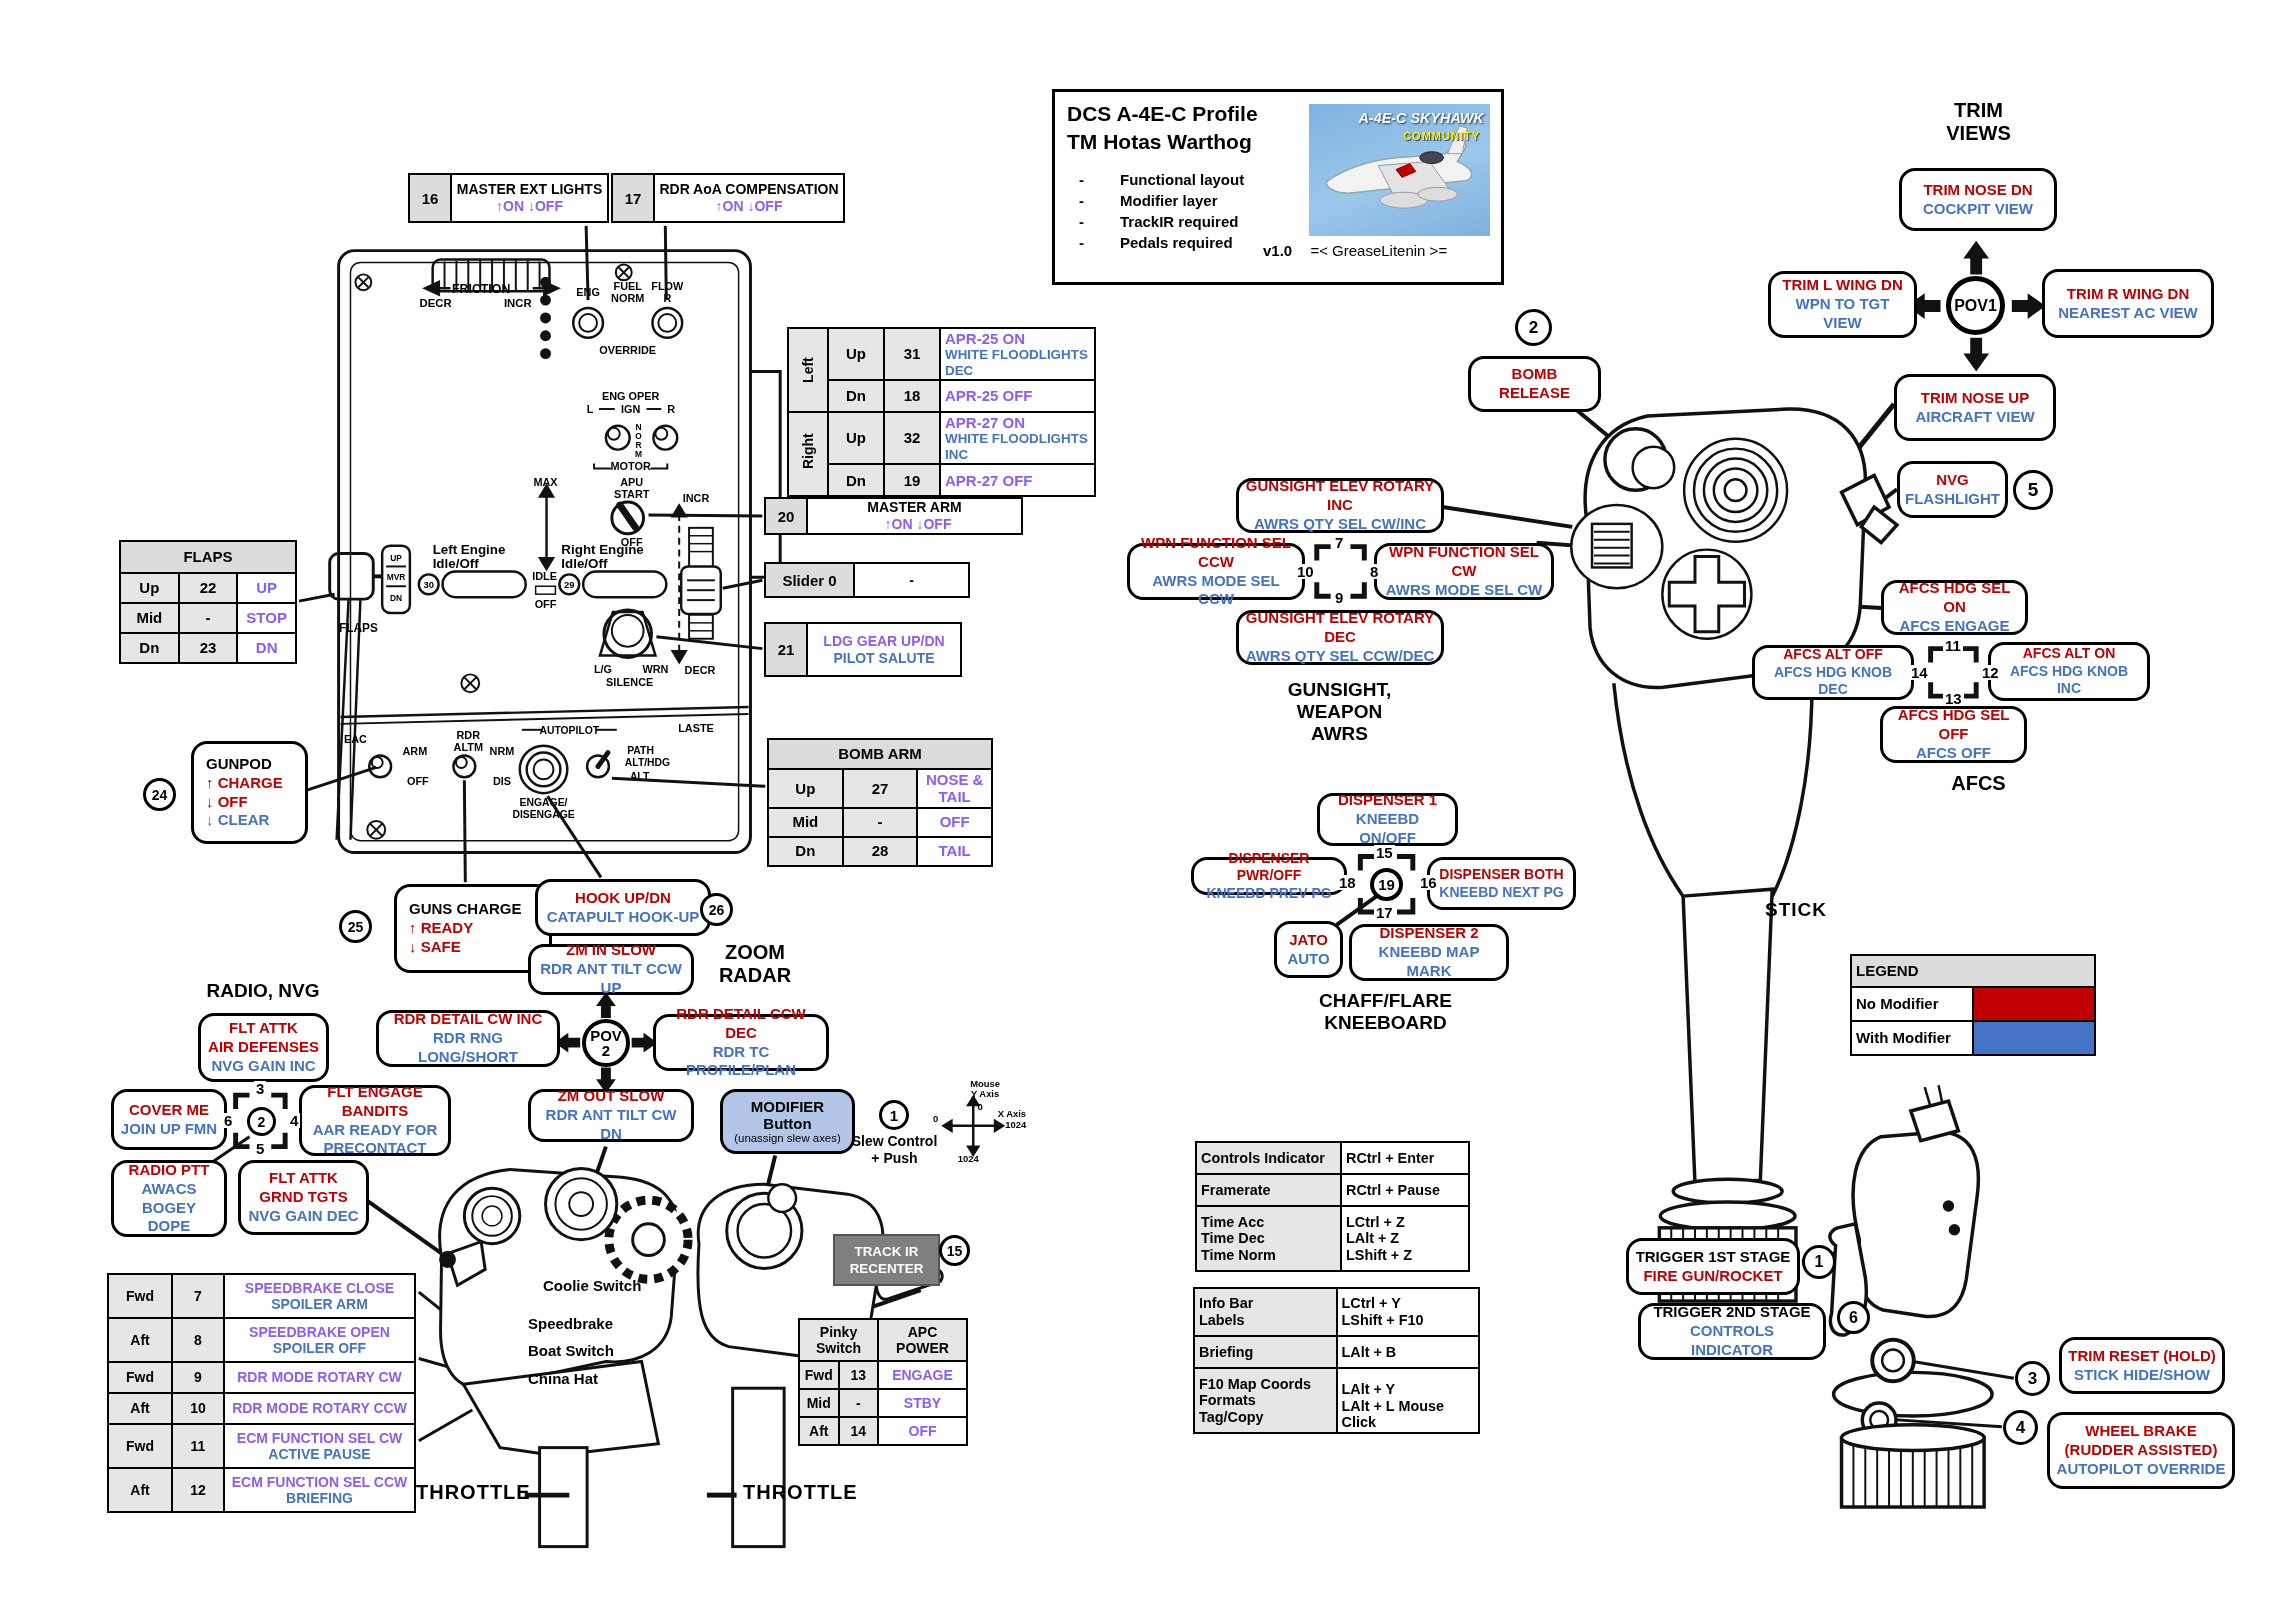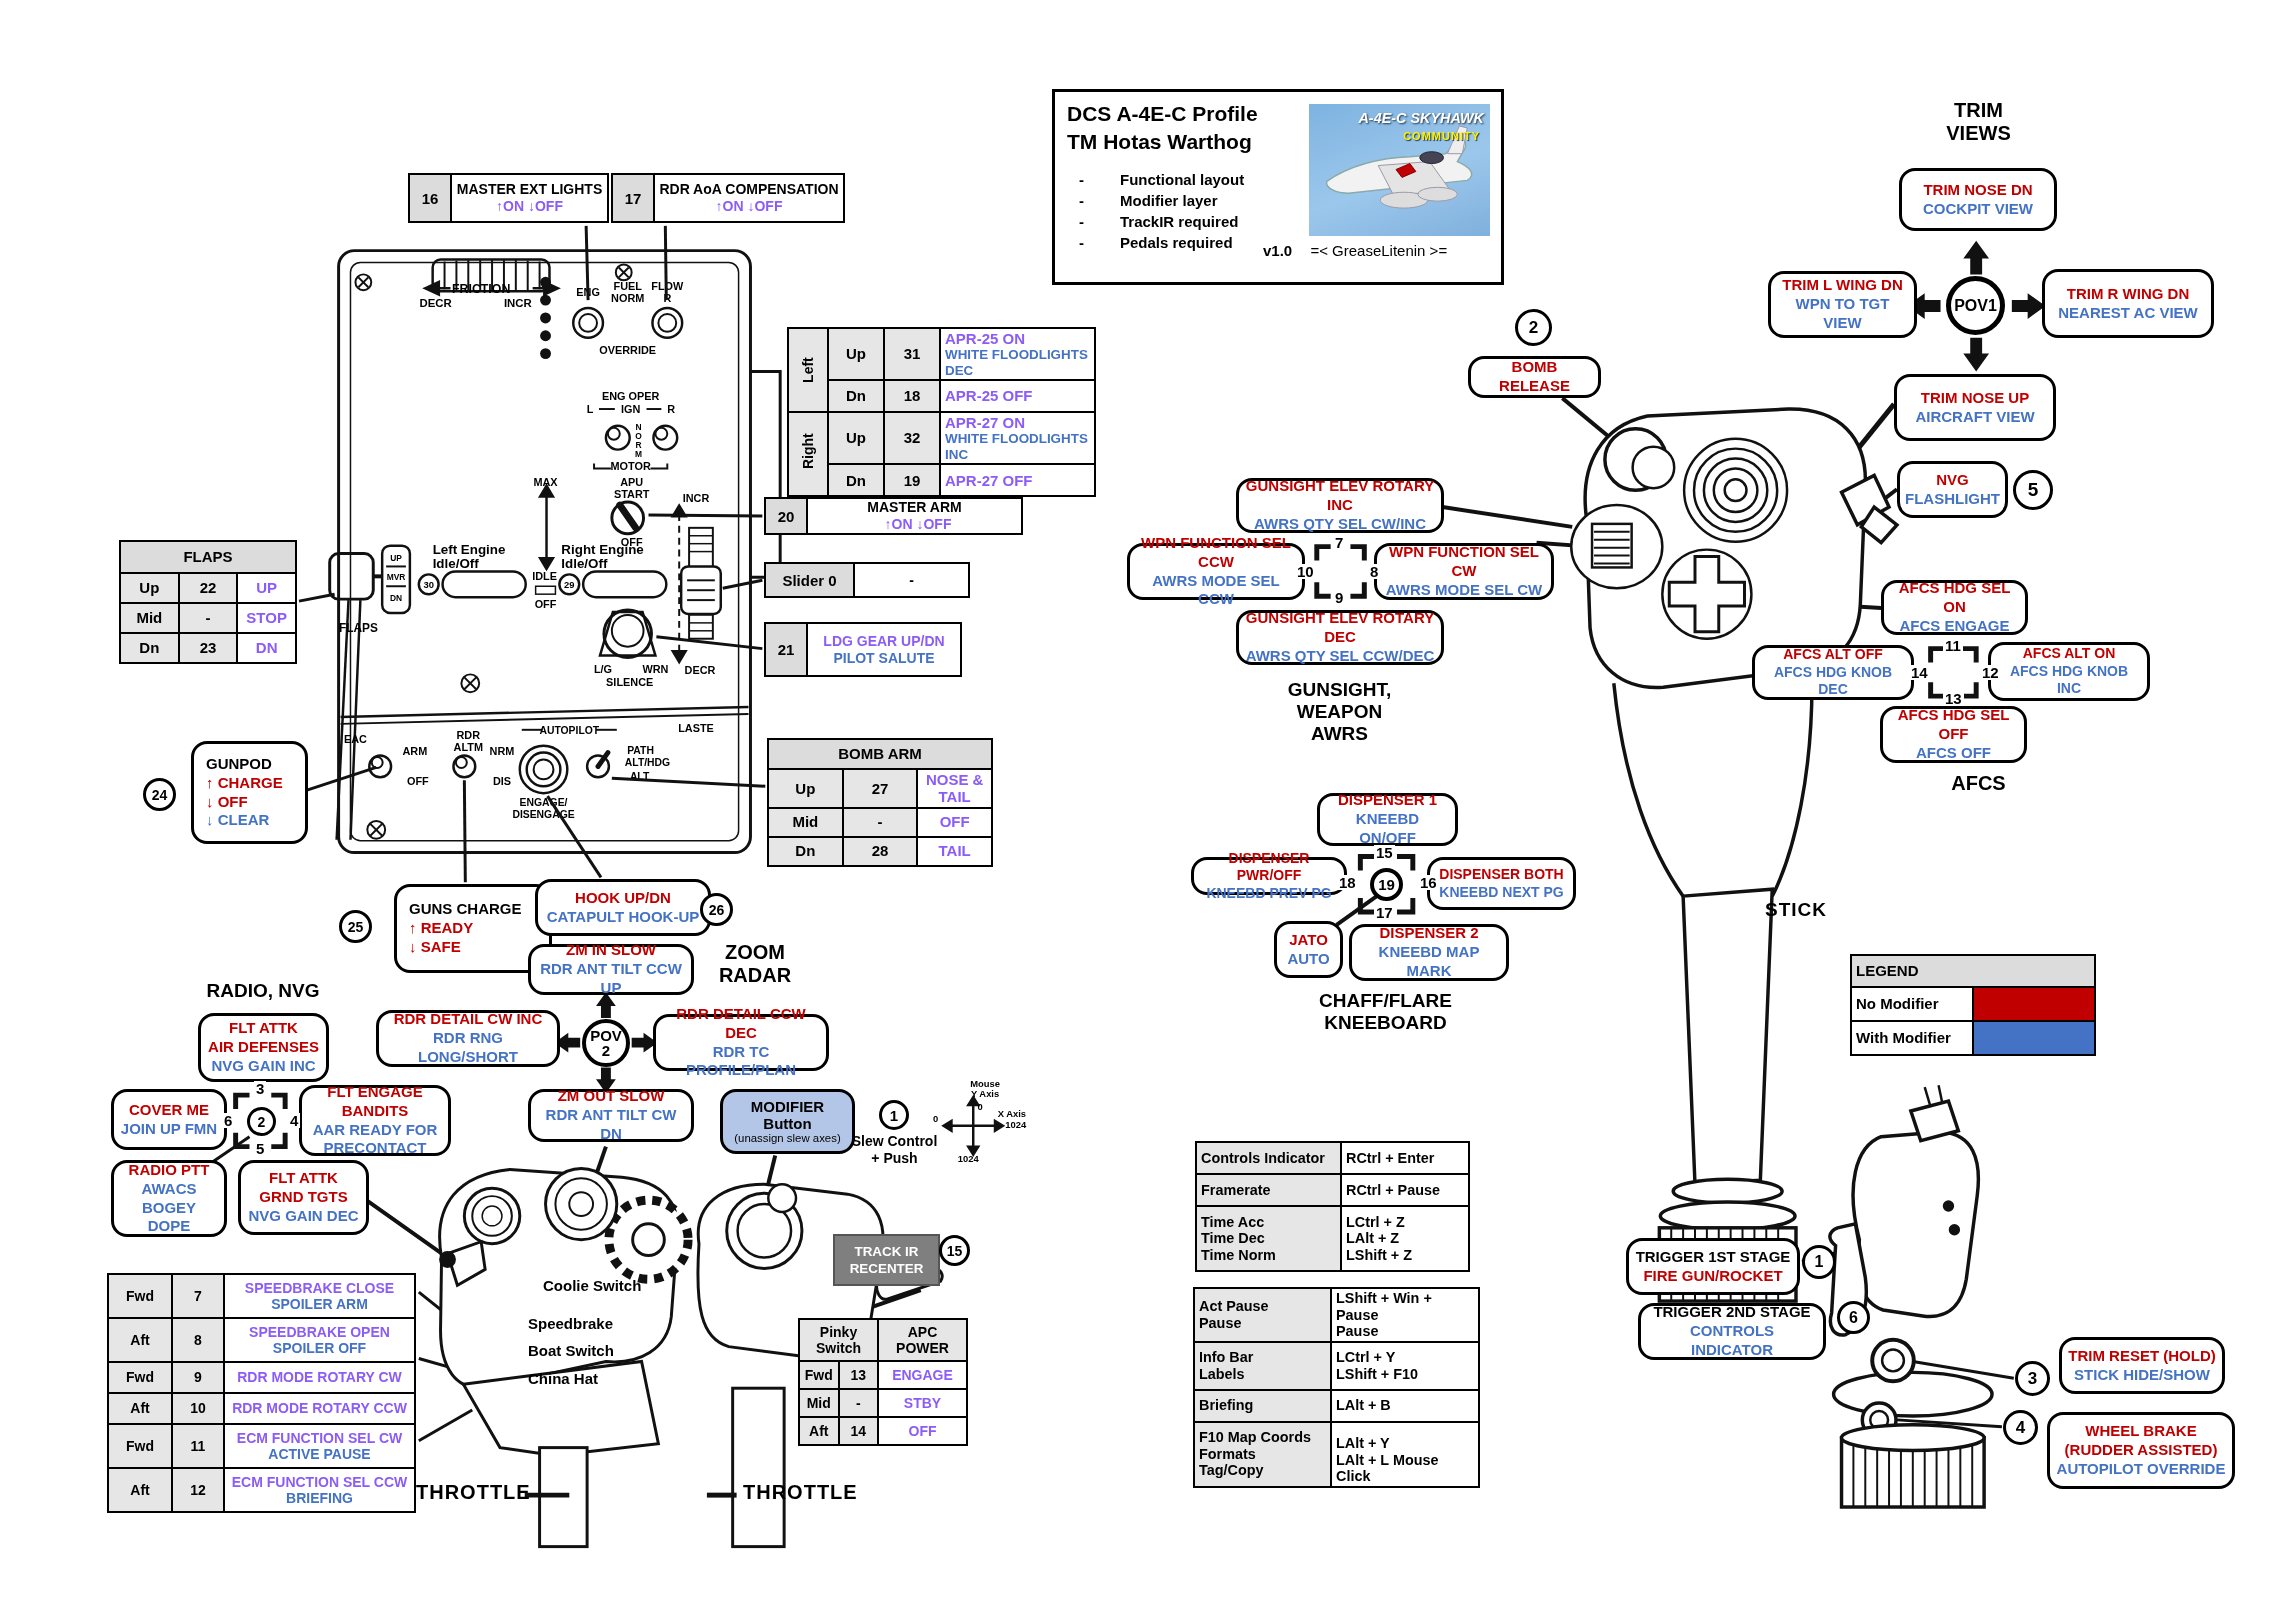--- a/index.html
+++ b/index.html
@@ -647,30 +647,20 @@
           <div>LCtrl + Z</div>
           <div>LAlt + Z</div>
           <div>LShift + Z</div>
         </td>
       </tr>
 </tbody>
   </table>
 
 <table class="tb tleft" style="left:1193px;top:1287px;width:287px;font-size:14.4px">
   <tbody>
-      <tr>
-        <td class="g" style="width:127px;height:44px">
-        <div>Act Pause</div>
-        <div>Pause</div>
-        </td>
-      <td>
-          <div>LShift + Win + Pause</div>
-          <div>Pause</div>
-        </td>
-      </tr>
   <tr>
         <td class="g" style="height:44px">
         <div>Info Bar</div>
         <div>Labels</div>
         </td>
       <td>
           <div>LCtrl + Y</div>
           <div>LShift + F10</div>
         </td>
       </tr>
@@ -840,21 +830,21 @@
   <div class="r">TRIM NOSE UP</div>
   <div class="b">AIRCRAFT VIEW</div>
 </div>
 <div class="circle" style="left:1946px;top:276px;width:59px;height:59px;border-width:5px;font-size:16px">POV1</div>
 <div class="co" style="left:1897px;top:461px;width:111px;height:57px">
   <div class="r">NVG</div>
   <div class="b">FLASHLIGHT</div>
 </div>
 <div class="circle" style="left:2013px;top:470px;width:40px;height:40px;font-size:19px">5</div>
 
-<div class="co" style="left:1468px;top:356px;width:133px;height:42px">
+<div class="co" style="left:1468px;top:356px;width:133px;height:56px">
   <div class="r">BOMB RELEASE</div>
 </div>
 <div class="co" style="left:1236px;top:478px;width:208px;height:55px">
   <div class="r">GUNSIGHT ELEV ROTARY INC</div>
   <div class="b">AWRS QTY SEL CW/INC</div>
 </div>
 <div class="co" style="left:1127px;top:543px;width:178px;height:57px">
   <div class="r">WPN FUNCTION SEL CCW</div>
   <div class="b">AWRS MODE SEL CCW</div>
 </div>

